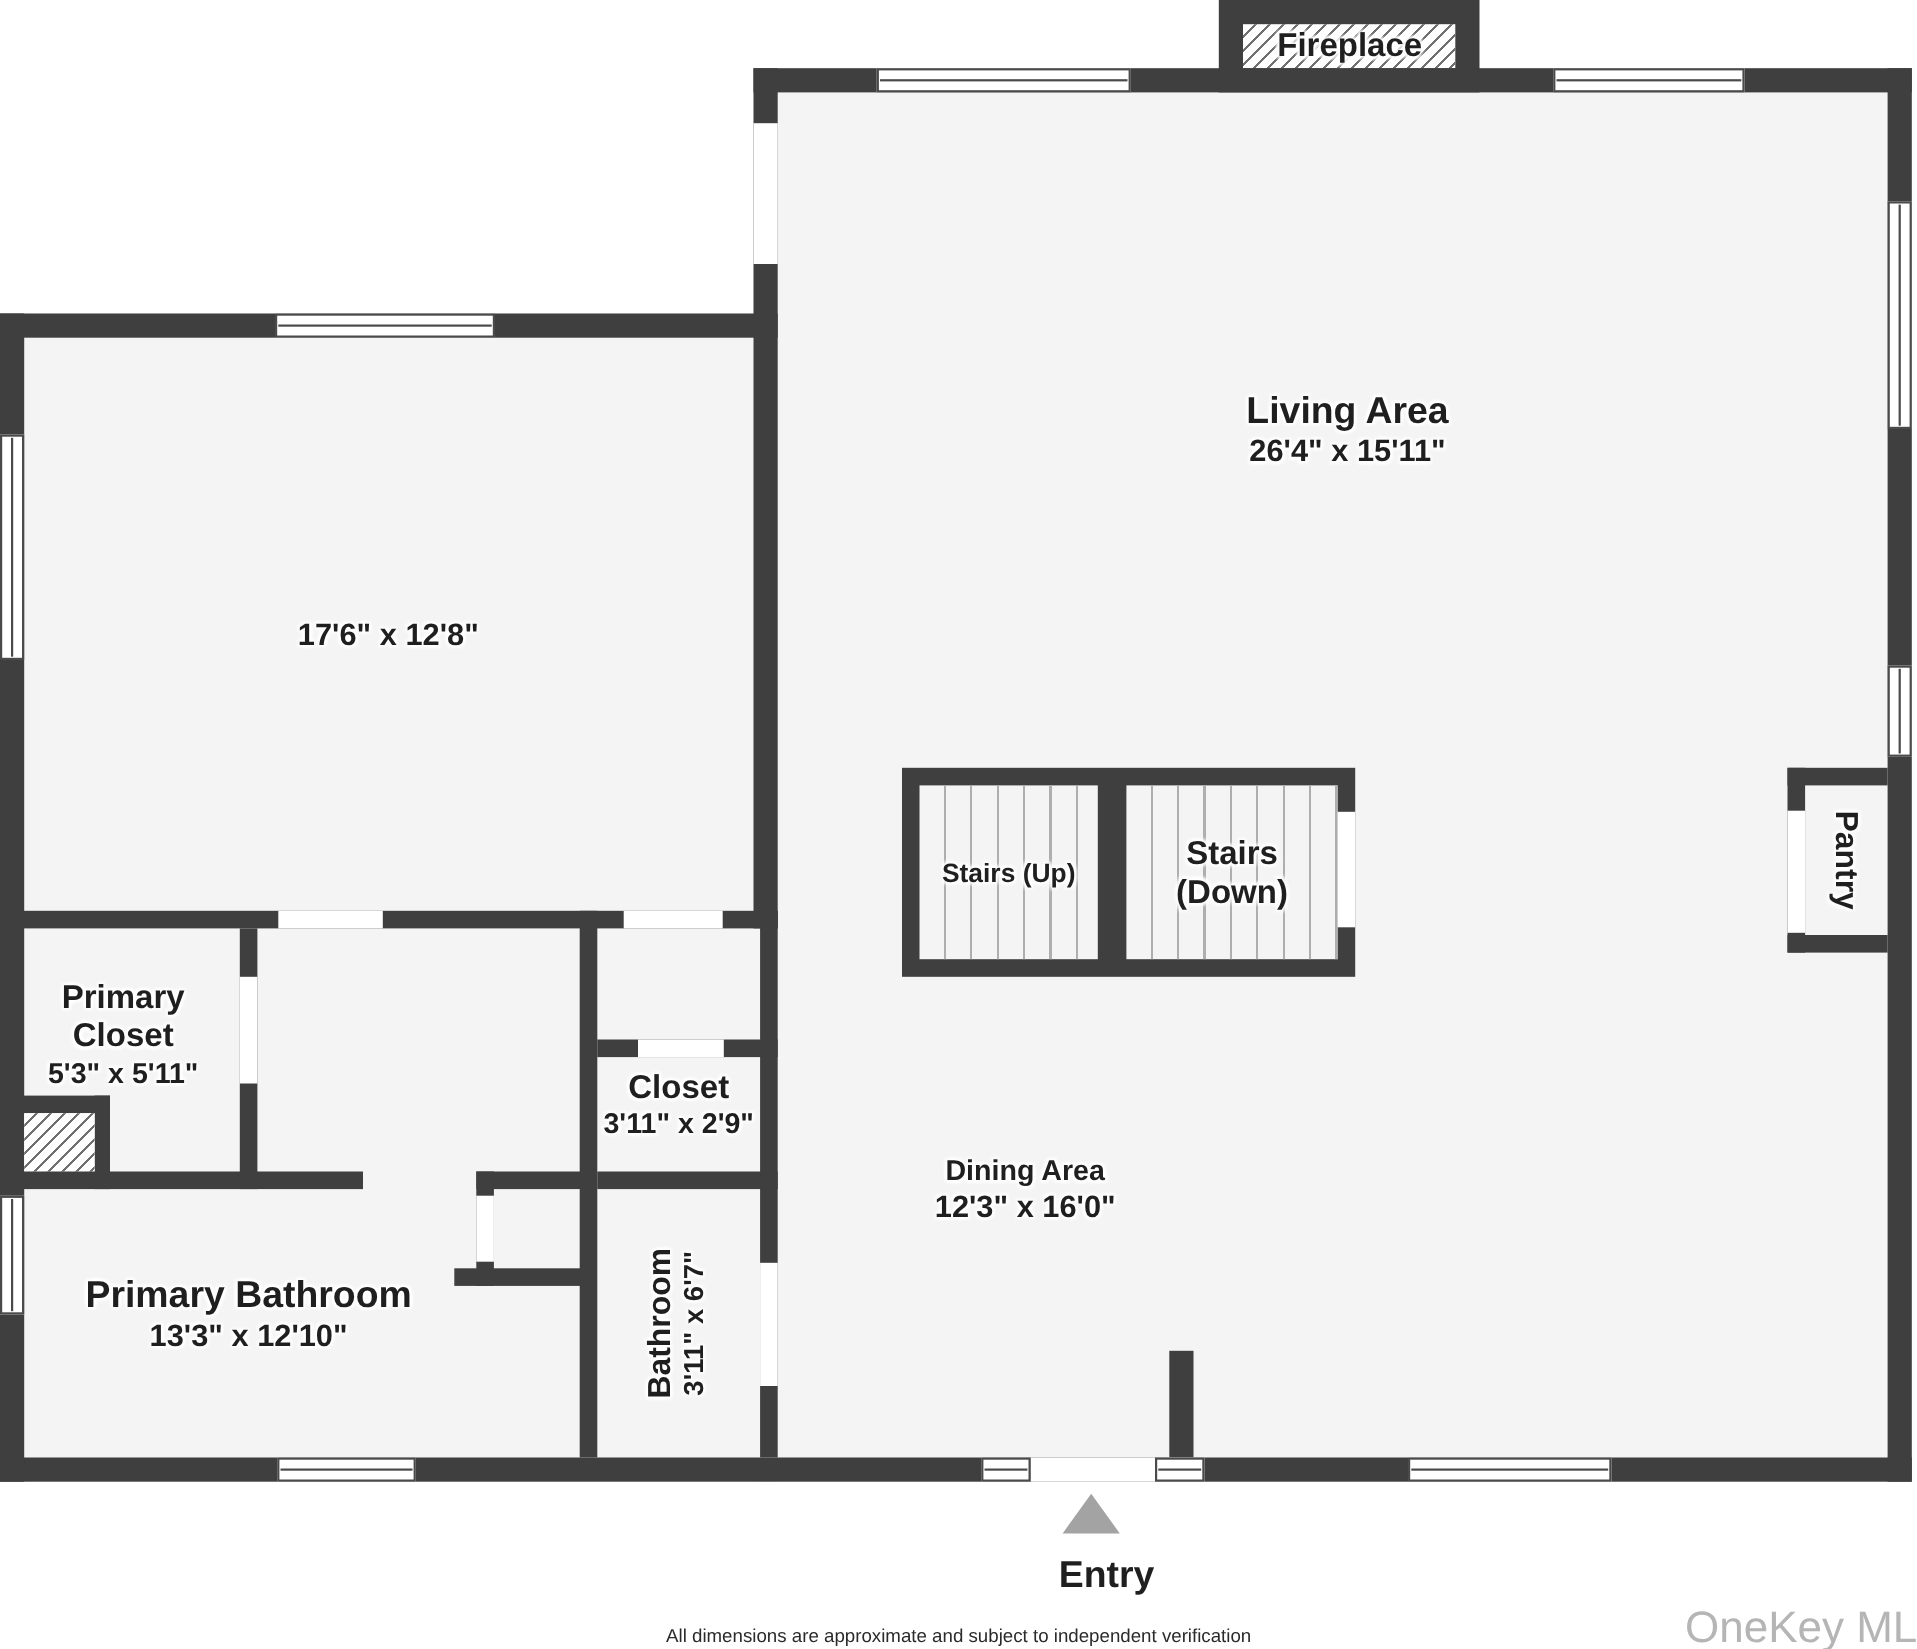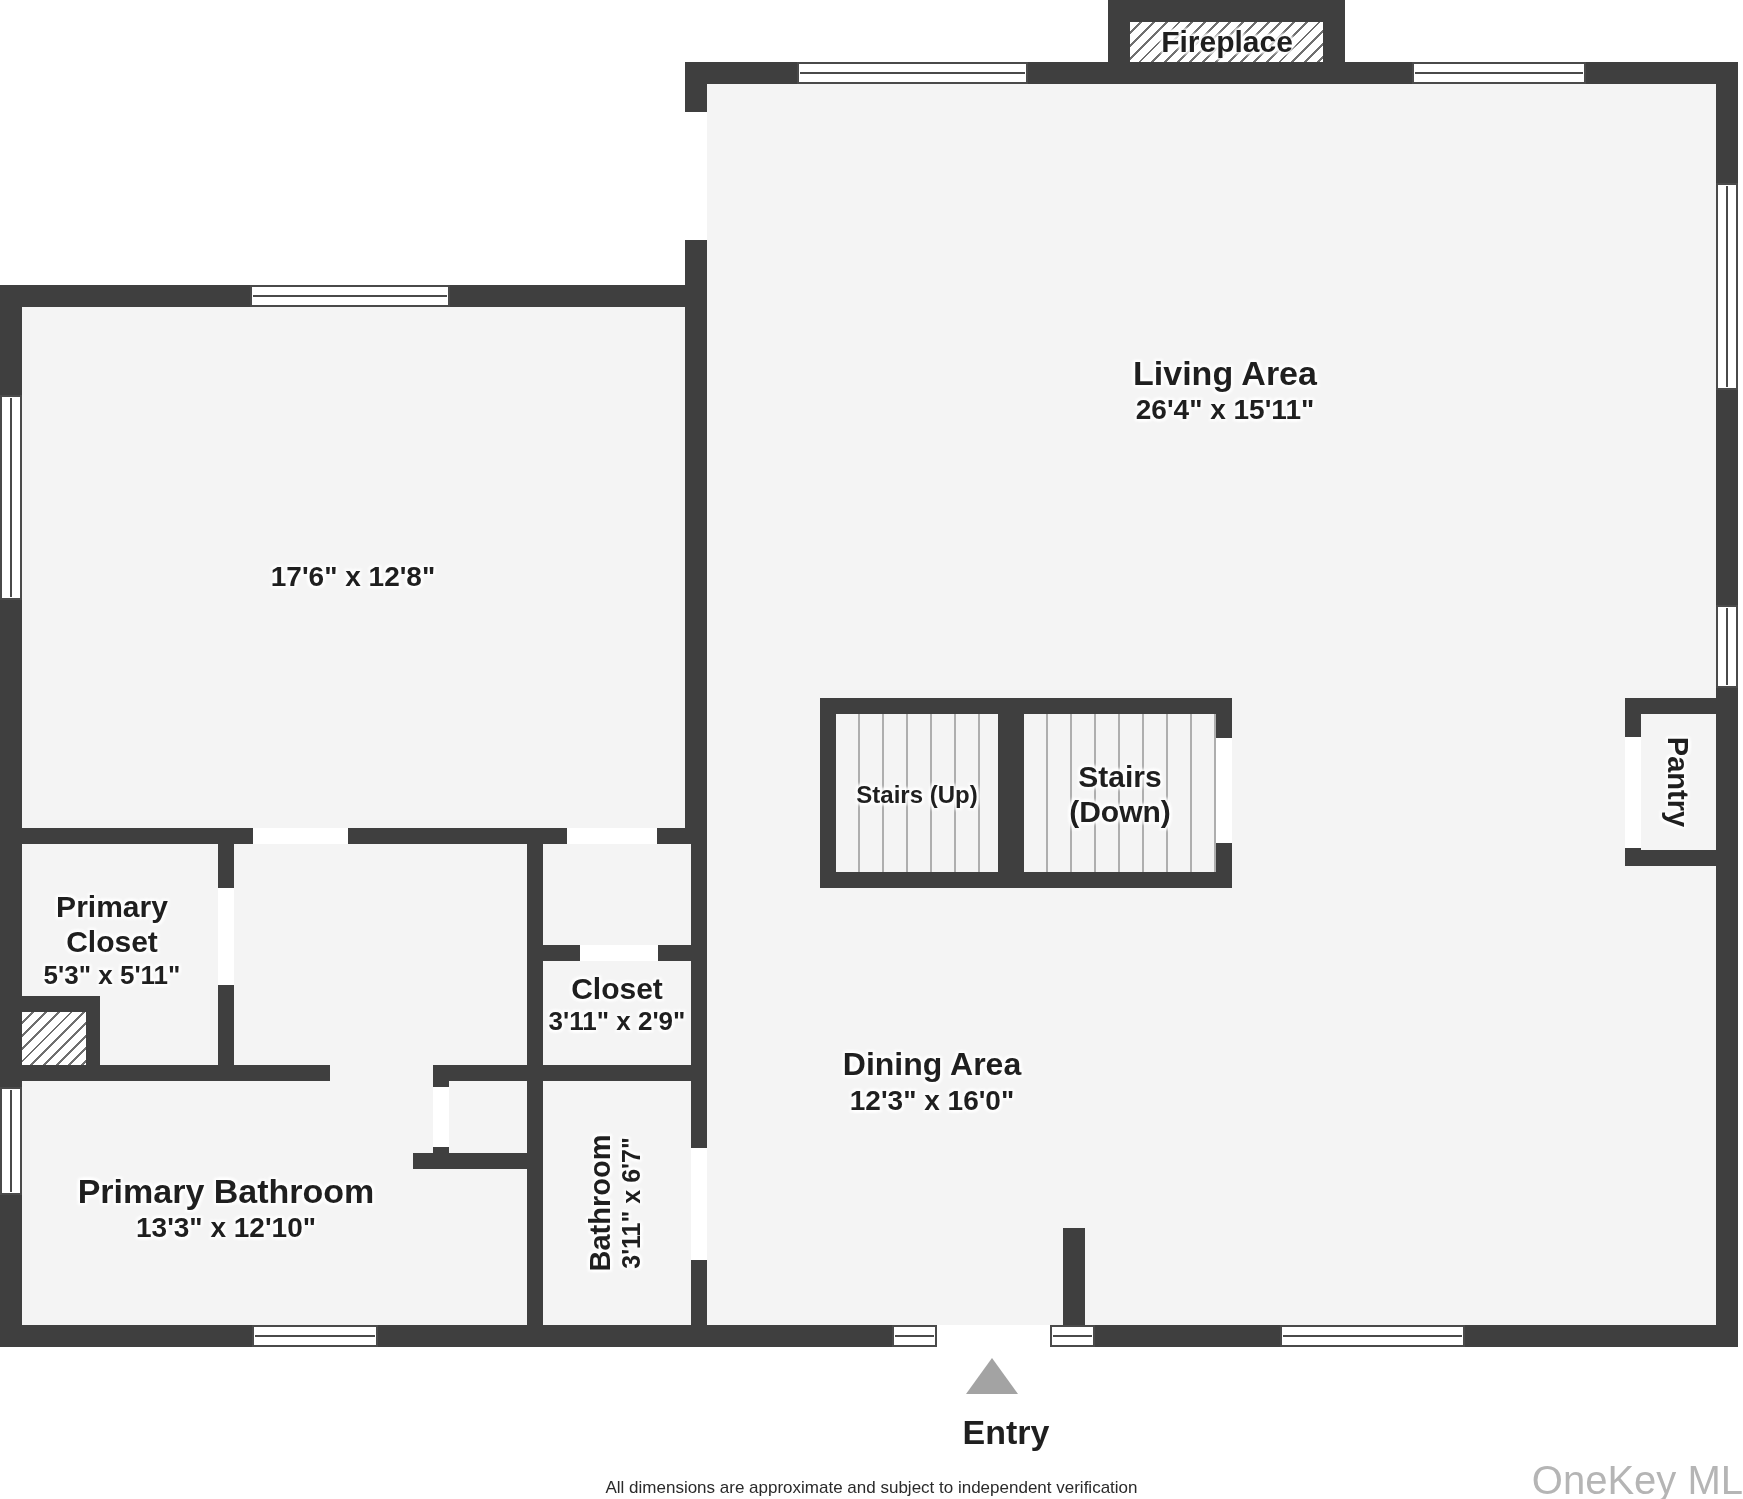--- a/index.html
+++ b/index.html
@@ -123,26 +123,26 @@
     <span class="nm" style="font-size:30px;">Closet</span>
     <span class="dm" style="font-size:26px;">5'3" x 5'11"</span>
   </div>
 
   <div class="lbl" style="left:617px;top:1004px;">
     <span class="nm" style="font-size:30px;">Closet</span>
     <span class="dm" style="font-size:26px;">3'11" x 2'9"</span>
   </div>
 
   <div class="lbl" style="left:932px;top:1081px;">
-    <span class="nm" style="font-size:32px;">Dining Area</span>
+    <span class="nm" style="font-size:26px;">Dining Area</span>
     <span class="dm" style="font-size:28px;">12'3" x 16'0"</span>
   </div>
 
 
-  <div class="lbl" style="left:226px;top:1194px;margin-top:14px;">
+  <div class="lbl" style="left:226px;top:1194px;">
     <span class="nm" style="font-size:34px;">Primary Bathroom</span>
     <span class="dm" style="font-size:28px;">13'3" x 12'10"</span>
   </div>
 
   <div class="lbl rot-ccw" style="left:615px;top:1203px;">
     <span class="nm" style="font-size:29px;">Bathroom</span>
     <span class="dm" style="font-size:25px;">3'11" x 6'7"</span>
   </div>
 
   <div class="tri" style="left:966px;top:1358px;"></div>

